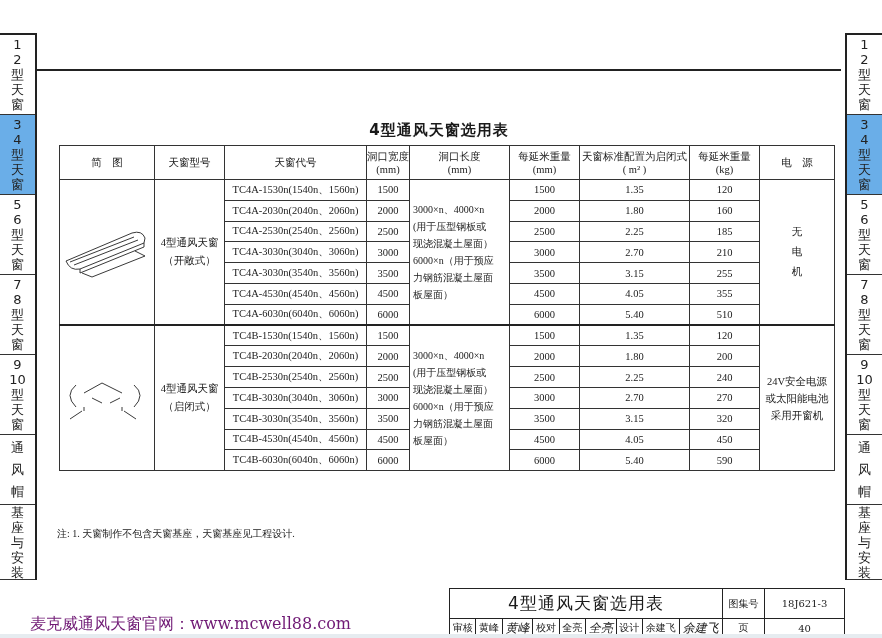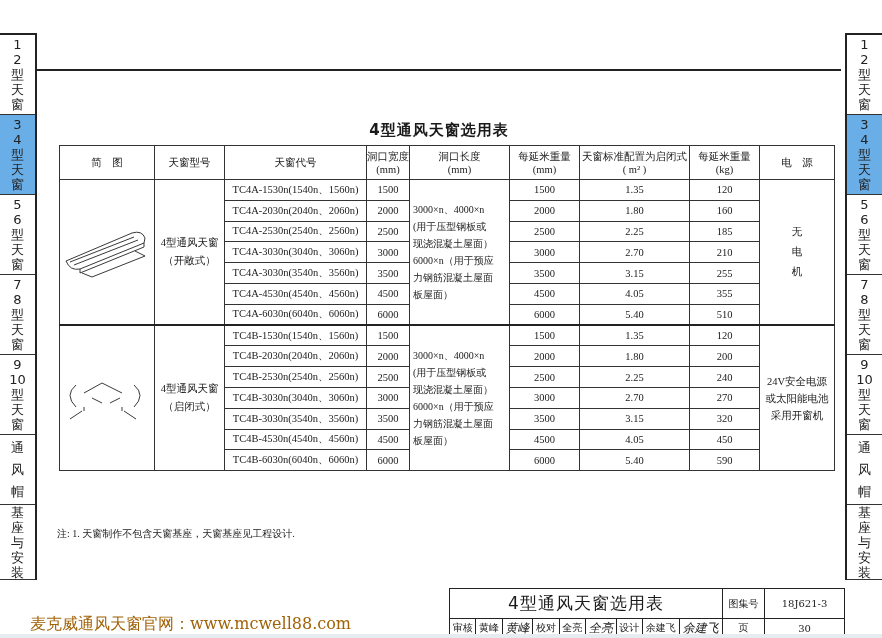--- a/index.html
+++ b/index.html
@@ -37,21 +37,21 @@
   .notes .indent1 { padding-left: 16px; }
   .notes .indent2 { padding-left: 30px; }
 
   .titleblock { position: absolute; left: 412px; top: 517px; width: 396px; border-collapse: collapse;
                 font-family: "DejaVu Serif", serif; }
   .titleblock td { border: 1px solid #222; text-align: center; font-size: 10px; padding: 0 2px; }
   .tb-title { font-family: "DejaVu Sans", sans-serif; font-size: 17px !important; letter-spacing: 1px; height: 30px; }
   .sig { font-style: italic; font-size: 12px !important; }
 
   .footer { position: absolute; top: 610px; height: 28px; font-family: "DejaVu Serif", serif;
-            font-size: 16px; color: #a16207; line-height: 28px; }
+            font-size: 16px; color: #701a75; line-height: 28px; }
   .footer.left { left: 30px; }
   .footer.right { left: 543px; margin-top: 21px; }
   .bottom-bar { position: absolute; left: 0; top: 634px; width: 882px; height: 4px; background: #e6ecf0; }
 </style>
 </head>
 <body>
 
 <div class="side left" id="side-left">
     <div class="tab" style="height: 80px;">
       <span>1</span>
@@ -346,21 +346,21 @@
       <td>审核</td>
       <td>黄峰</td>
       <td class="sig">黄峰</td>
       <td>校对</td>
       <td>全亮</td>
       <td class="sig">全亮</td>
       <td>设计</td>
       <td>余建飞</td>
       <td class="sig">余建飞</td>
       <td>页</td>
-      <td>30</td>
+      <td>40</td>
     </tr>
   </tbody>
     </table>
 </div>
 
 <div class="footer left">麦克威通风天窗官网：www.mcwell88.com</div>
 <div class="footer right">麦克威全国客服热线：028-82630900</div>
 <div class="bottom-bar"></div>
 
 </body></html>

